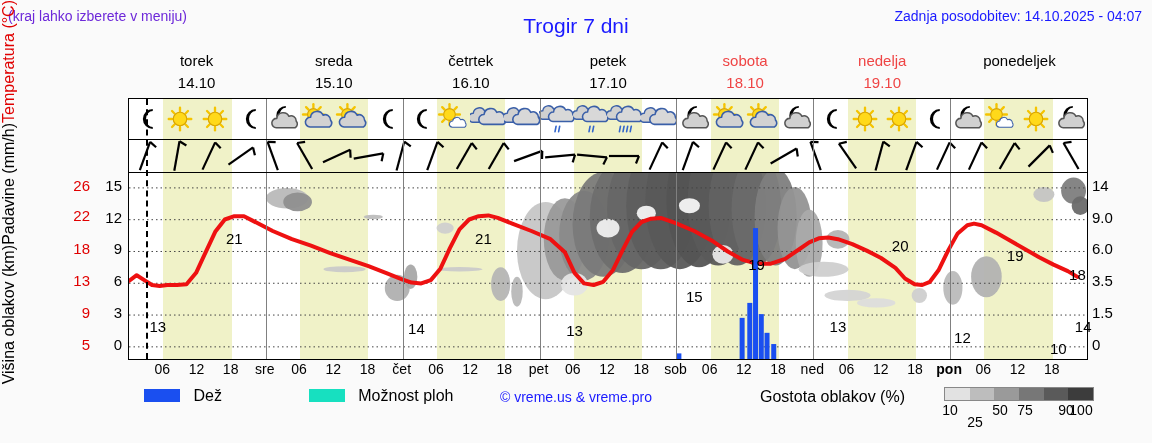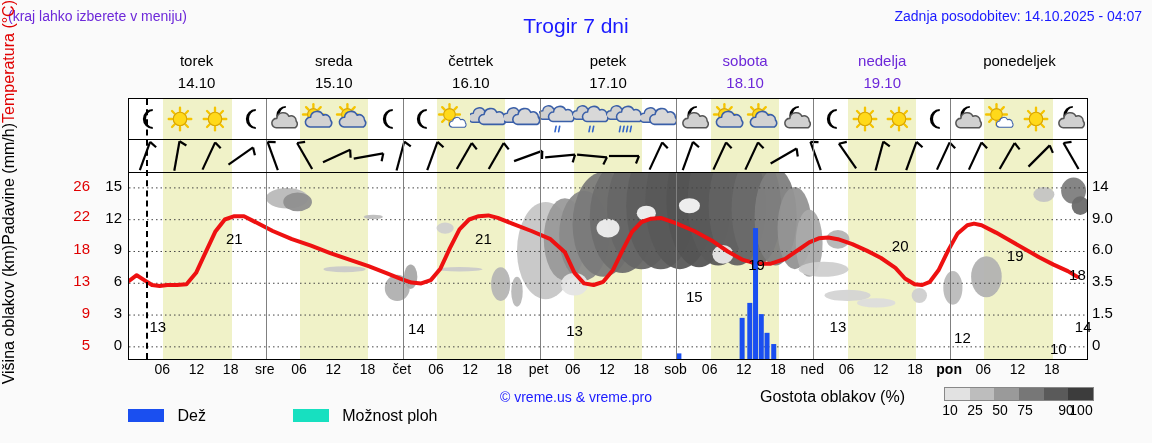--- a/index.html
+++ b/index.html
@@ -13,21 +13,21 @@
   .abs{position:absolute;}
 
   
   #hdr-left{left:8px;top:8px;font-size:14px;color:#6d28d9;white-space:nowrap;}
   #hdr-title{left:0;top:14px;width:1152px;text-align:center;font-size:21px;color:#1a1aff;font-weight:400;}
   #hdr-right{right:10px;top:8px;font-size:14px;color:#1a1aff;white-space:nowrap;}
 
   
   #dayrow{left:128px;top:50px;width:960px;height:46px;display:flex;}
   .day{flex:1 1 0;text-align:center;font-size:15px;color:#000;line-height:1.45;}
-  .day.weekend{color:#6d28d9;}
+  .day.weekend{color:#ef4444;}
   .day .dname{display:block;}
   .day .ddate{display:block;}
 
   
   #plot{left:128px;top:98px;width:960px;height:262px;border:1px solid #000;box-sizing:border-box;background:#ffffff;}
   #iconband{position:absolute;left:0;top:0;width:100%;height:40px;}
   #windband{position:absolute;left:0;top:40px;width:100%;height:33px;}
   #graph{position:absolute;left:0;top:73px;width:100%;height:187px;}
 
   
@@ -51,21 +51,21 @@
   .cloudval{position:absolute;left:1092px;font-size:15px;color:#000;text-align:left;}
 
   
   #xticks{position:absolute;left:128px;top:361px;width:960px;height:20px;}
   .xt{position:absolute;font-size:14px;color:#000;transform:translateX(-50%);white-space:nowrap;}
 
   
   .curvelab{position:absolute;font-size:15px;color:#000;transform:translateX(-50%);}
 
   
-  #legend{position:absolute;left:128px;top:386px;height:26px;margin-top:20px;}
+  #legend{position:absolute;left:144px;top:386px;height:26px;}
   .lgbox{display:inline-block;width:36px;height:13px;vertical-align:middle;}
   .lgtxt{display:inline-block;font-size:16px;color:#000;vertical-align:middle;margin-left:9px;}
   #credit{position:absolute;left:500px;top:389px;font-size:14px;color:#1a1aff;}
   #cl-title{position:absolute;left:760px;top:388px;font-size:16px;color:#000;}
   #cl-scale{position:absolute;left:944px;top:387px;width:150px;height:14px;display:flex;border:1px solid #888;box-sizing:border-box;}
   #cl-scale div{flex:1 1 0;}
   #cl-nums{position:absolute;left:938px;top:402px;width:170px;height:18px;}
   .cn{position:absolute;font-size:14px;color:#000;transform:translateX(-50%);}
 </style>
 </head>
@@ -728,18 +728,18 @@
 <div id="cl-scale">
     <div style="background: rgb(226, 226, 226);"></div>
     <div style="background: rgb(189, 189, 189);"></div>
     <div style="background: rgb(154, 154, 154);"></div>
     <div style="background: rgb(119, 119, 119);"></div>
     <div style="background: rgb(90, 90, 90);"></div>
     <div style="background: rgb(60, 60, 60);"></div>
   </div>
 <div id="cl-nums">
     <div class="cn" style="left: 12px;">10</div>
-    <div class="cn" style="left: 37px;">25</div>
+    <div class="cn" style="left: 37px; margin-top: 12px;">25</div>
     <div class="cn" style="left: 62px;">50</div>
     <div class="cn" style="left: 87px; text-align: right;">75</div>
     <div class="cn" style="left: 112px; margin-left: 16px;">90</div>
     <div class="cn" style="left: 143px; text-align: center;">100</div>
   </div>
 
 </body></html>

